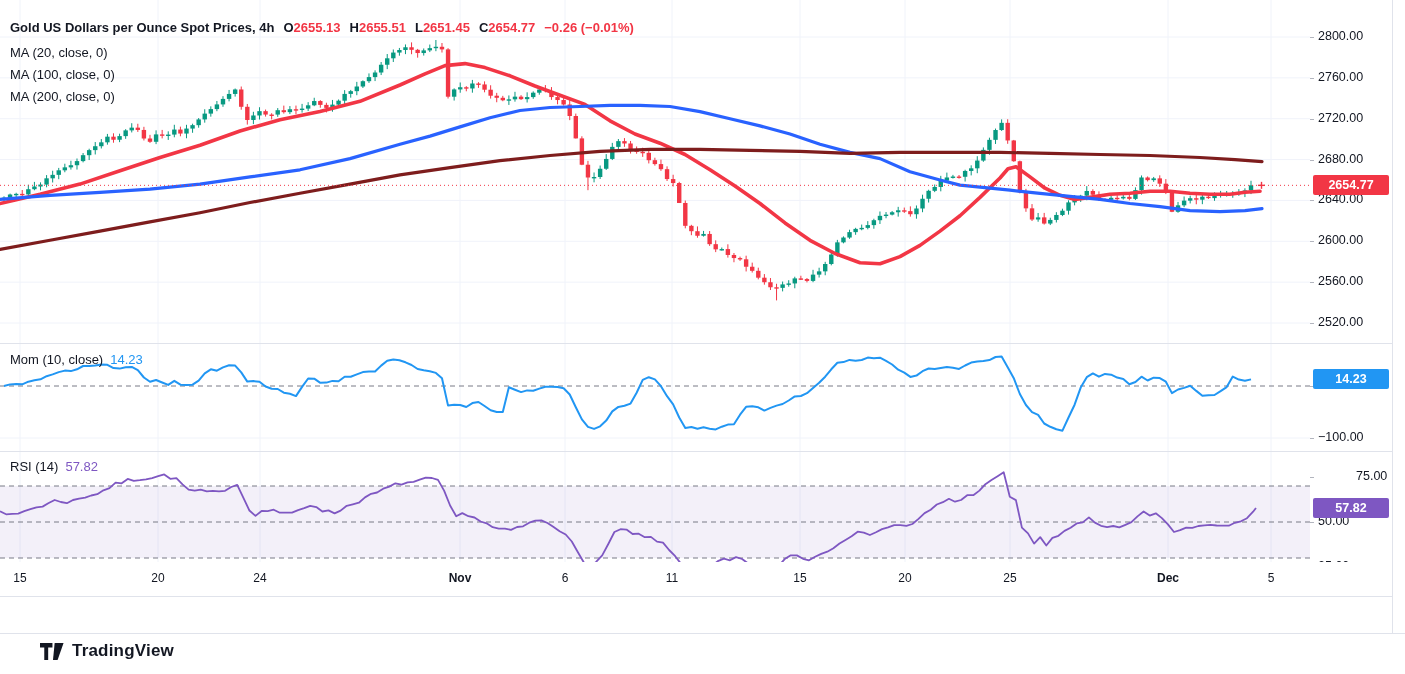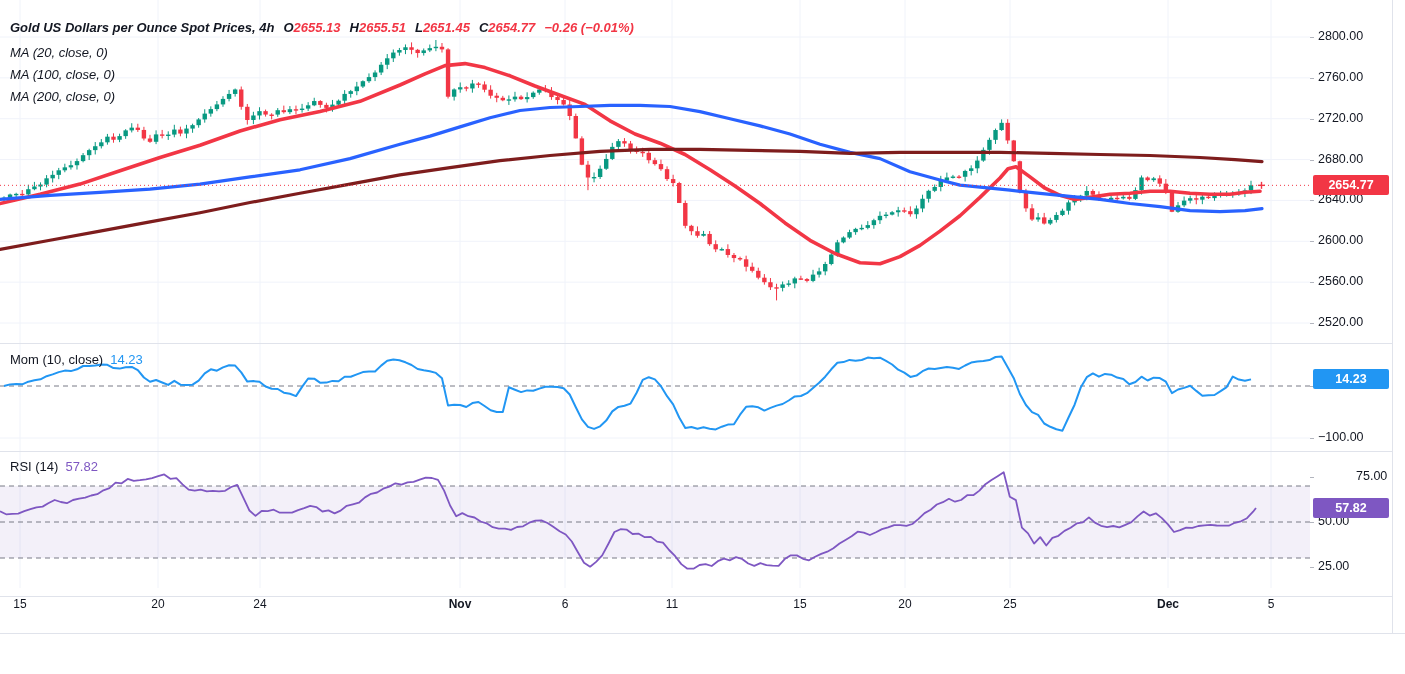--- a/index.html
+++ b/index.html
@@ -1,32 +1,32 @@
 <!DOCTYPE html>
 <html><head>
 <meta charset="utf-8">
 <style>
   html,body{margin:0;padding:0;background:#fff;}
   #app{position:relative;width:1405px;height:674px;background:#fff;overflow:hidden;
        font-family:"Liberation Sans", sans-serif;color:#131722;}
   .abs{position:absolute;}
   svg{display:block;}
-  .legend-line{position:absolute;left:10px;font-size:13px;white-space:nowrap;z-index:5;font-style:italic;}
+  .legend-line{position:absolute;left:10px;font-size:13px;white-space:nowrap;z-index:5;}
   .legend-title{font-weight:700;}
   .ohlc-letter{color:#131722;margin-left:9px;}
   .ohlc-value{color:#F23645;}
   .legend-change{color:#F23645;margin-left:9px;}
   .ind-label{position:absolute;left:10px;font-size:13px;white-space:nowrap;z-index:5;}
   .ind-value{margin-left:7px;font-weight:400;}
   .axis-strip{position:absolute;background:#fff;z-index:4;}
   .axis-label{position:absolute;left:8px;font-size:12.5px;color:#131722;white-space:nowrap;}
   .axis-tick{position:absolute;left:0;width:4px;height:1px;background:#B2B5BE;}
   .price-badge{position:absolute;left:3px;width:76px;height:20px;border-radius:2px;
       color:#fff;font-size:12.5px;font-weight:700;text-align:center;line-height:20px;z-index:6;}
-  .time-axis{position:absolute;left:0;top:588px;width:1405px;height:37px;background:#fff;z-index:4;}
+  .time-axis{position:absolute;left:0;top:562px;width:1405px;height:37px;background:#fff;z-index:4;}
   .time-label{position:absolute;top:9px;font-size:12px;color:#131722;transform:translateX(-50%);white-space:nowrap;}
   .time-label.bold{font-weight:700;}
   .sep-h{position:absolute;left:0;height:1px;background:#E0E3EB;z-index:7;}
   .sep-v{position:absolute;width:1px;background:#E0E3EB;z-index:7;}
   .footer{position:absolute;left:0;top:634px;width:1405px;height:40px;background:#fff;z-index:5;}
   .brand{position:absolute;left:40px;top:7px;display:flex;align-items:center;gap:8px;cursor:pointer;}
   .brand-text{font-size:17px;font-weight:700;color:#131722;letter-spacing:0.2px;}
 </style>
 </head>
 <body>
@@ -576,13 +576,22 @@
       <div class="time-label bold" style="left: 1168px; text-align: right;">Dec</div>
       <div class="time-label" style="left: 1271px;">5</div>
     </div>
 
   <div class="sep-h" style="top:343px;width:1392px"></div>
   <div class="sep-h" style="top:451px;width:1392px"></div>
   <div class="sep-h" style="top:596px;width:1392px"></div>
   <div class="sep-h" style="top:633px;width:1405px"></div>
   <div class="sep-v" style="left:1392px;top:0;height:633px"></div>
 
+  <div class="footer">
+    <div class="brand">
+      <svg width="24" height="17" viewBox="0 0 27 19">
+        <path d="M0 0 H14 V5 H9.2 V19 H4.8 V5 H0 Z" fill="#131722"></path>
+        <path d="M16.5 0 H26.5 L19.8 19 H14.6 Z" fill="#131722"></path>
+      </svg>
+      <span class="brand-text">TradingView</span>
+    </div>
+  </div>
 </div>
 
 </body></html>

